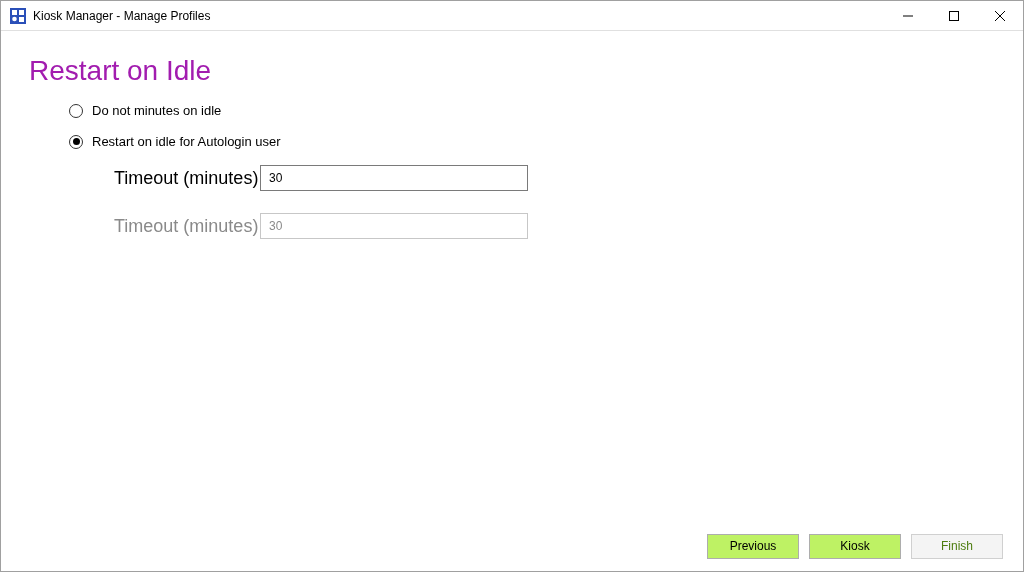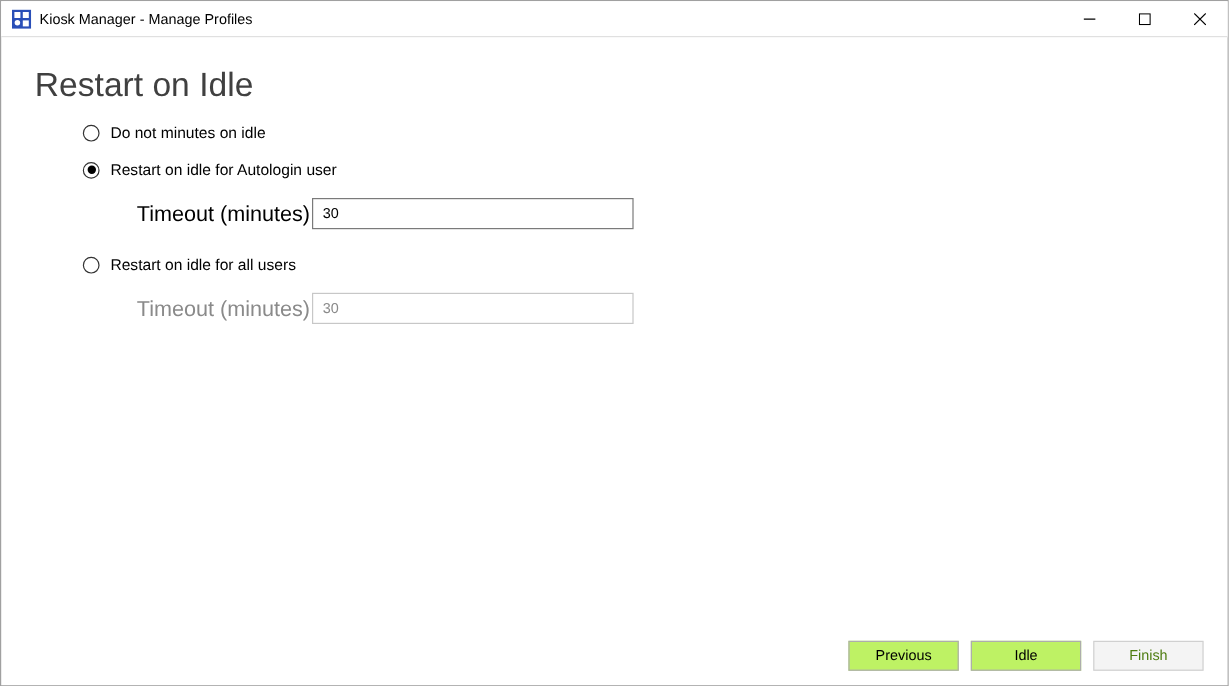--- a/index.html
+++ b/index.html
@@ -59,21 +59,21 @@
     .content {
       flex: 1;
       padding: 24px 40px 0 28px;
       display: flex;
       flex-direction: column;
       overflow: hidden;
     }
     .page-title {
       font-size: 28px;
       font-weight: 300;
-      color: #404040;
+      color: #a21caf;
       margin-bottom: 16px;
     }
     .page-desc {
       font-size: 13px;
       color: #000;
       margin-left: 14px;
       margin-bottom: 24px;
     }
     .radio-group {
       margin-left: 40px;
@@ -210,31 +210,27 @@
             <span class="radio-inner"></span>
           </span>
         <span class="radio-label">Restart on idle for Autologin user</span>
       </div>
 
       <div class="timeout-row">
         <span class="timeout-label">Timeout (minutes)</span>
         <input class="timeout-input" type="text" value="30" style="">
       </div>
 
-      <div class="radio-row">
-        <span class="radio-outer"></span>
-        <span class="radio-label">Restart on idle for all users</span>
-      </div>
 
       <div class="timeout-row disabled">
         <span class="timeout-label">Timeout (minutes)</span>
         <input class="timeout-input" type="text" disabled="" value="30" style="">
       </div>
 
     </div>
   </div>
 
   <div class="footer">
     <button class="footer-button">Previous</button>
-    <button class="footer-button">Idle</button>
+    <button class="footer-button">Kiosk</button>
     <button class="footer-button disabled">Finish</button>
   </div>
 </div>
 
 </body></html>

